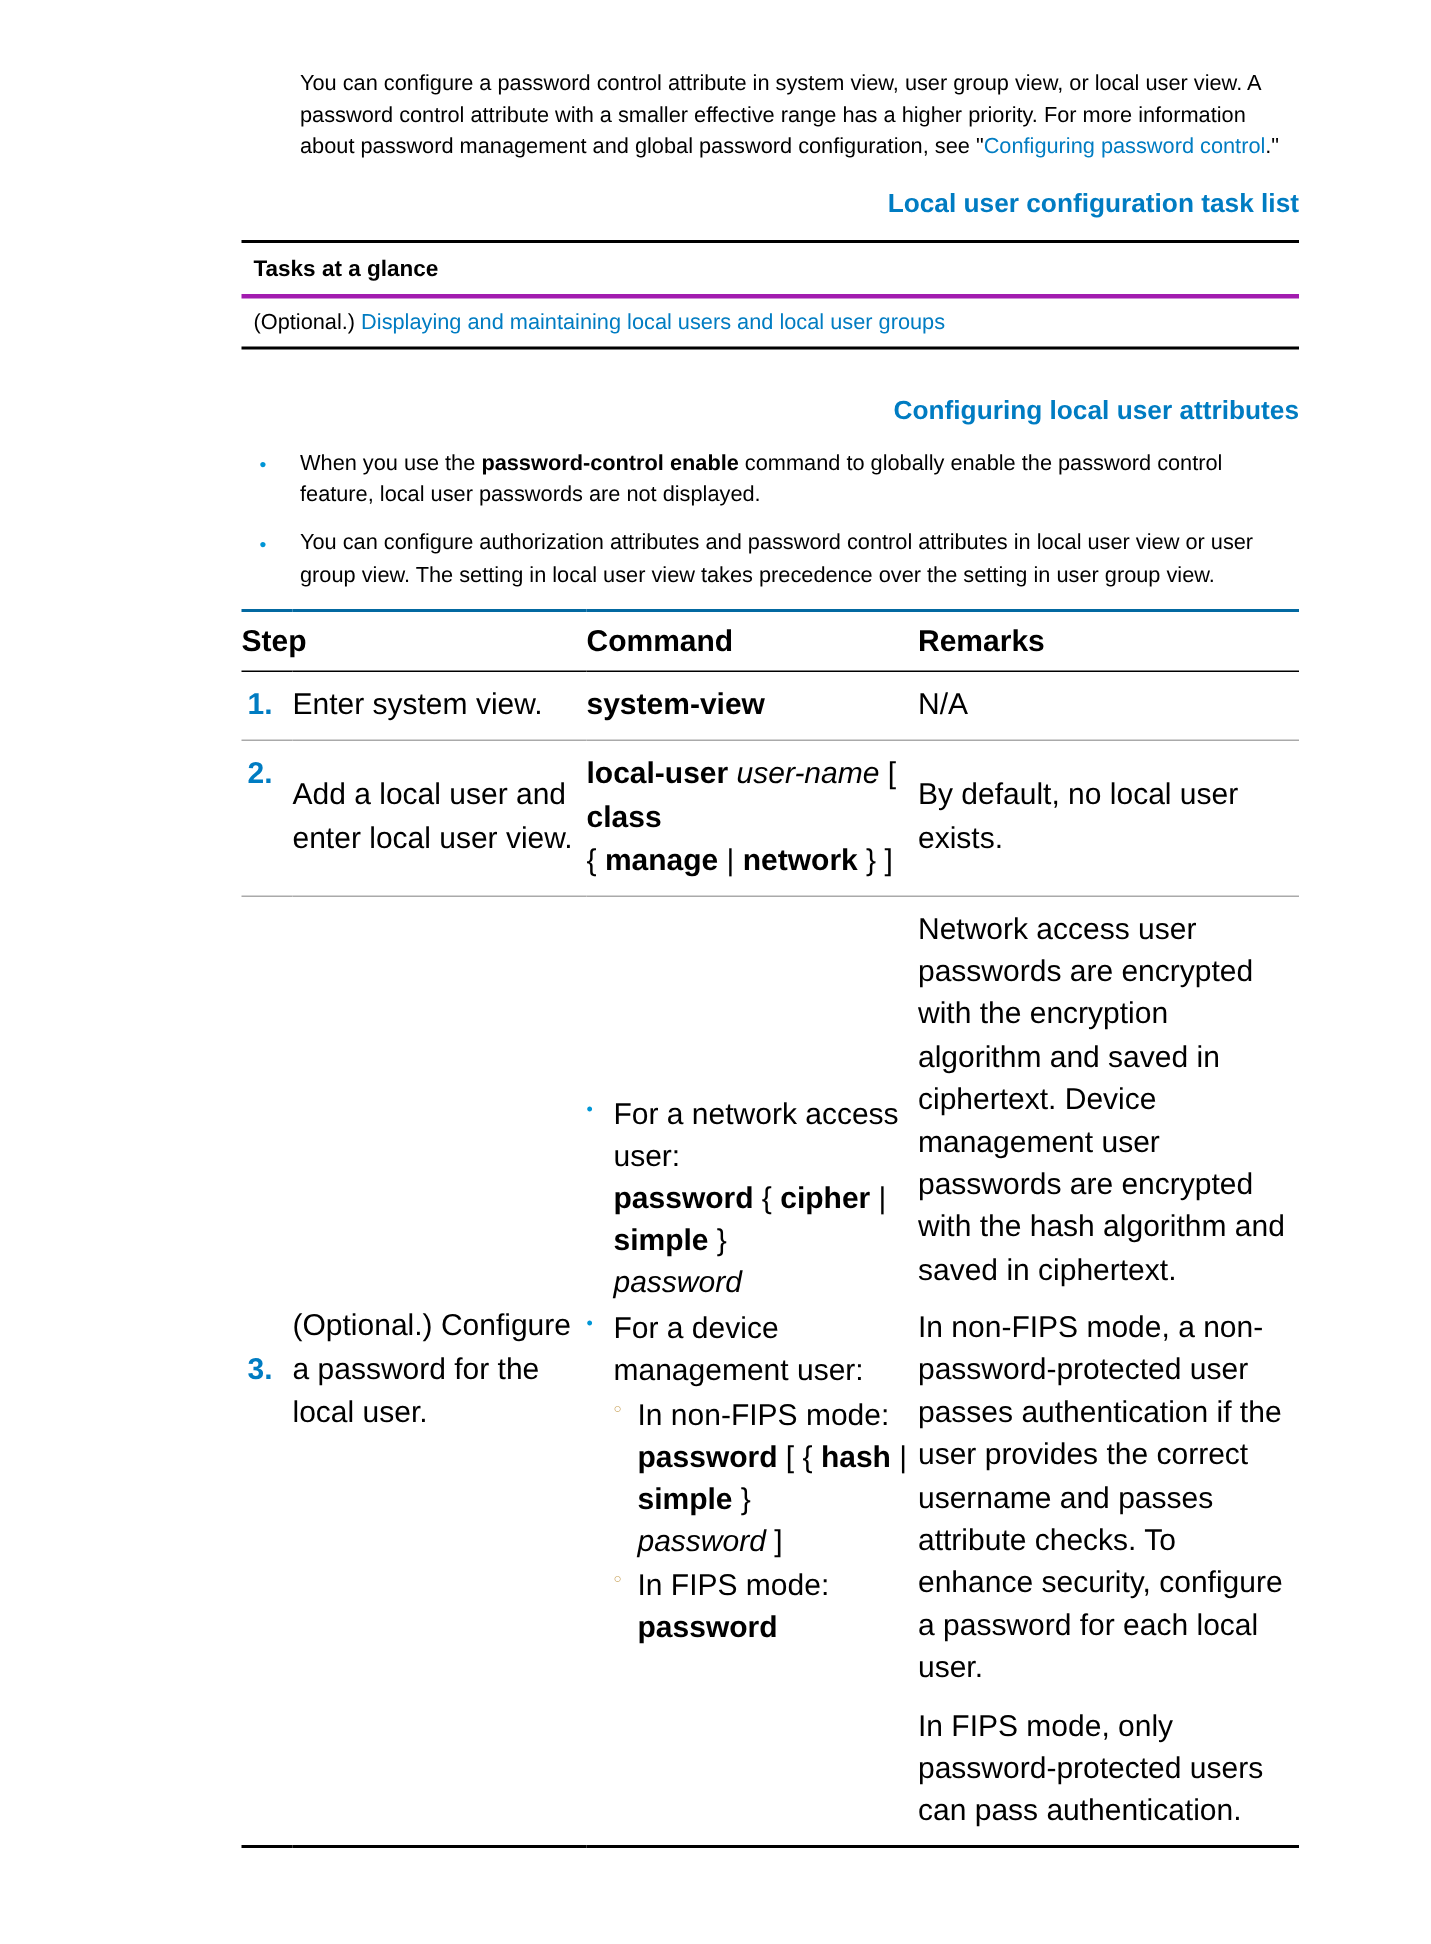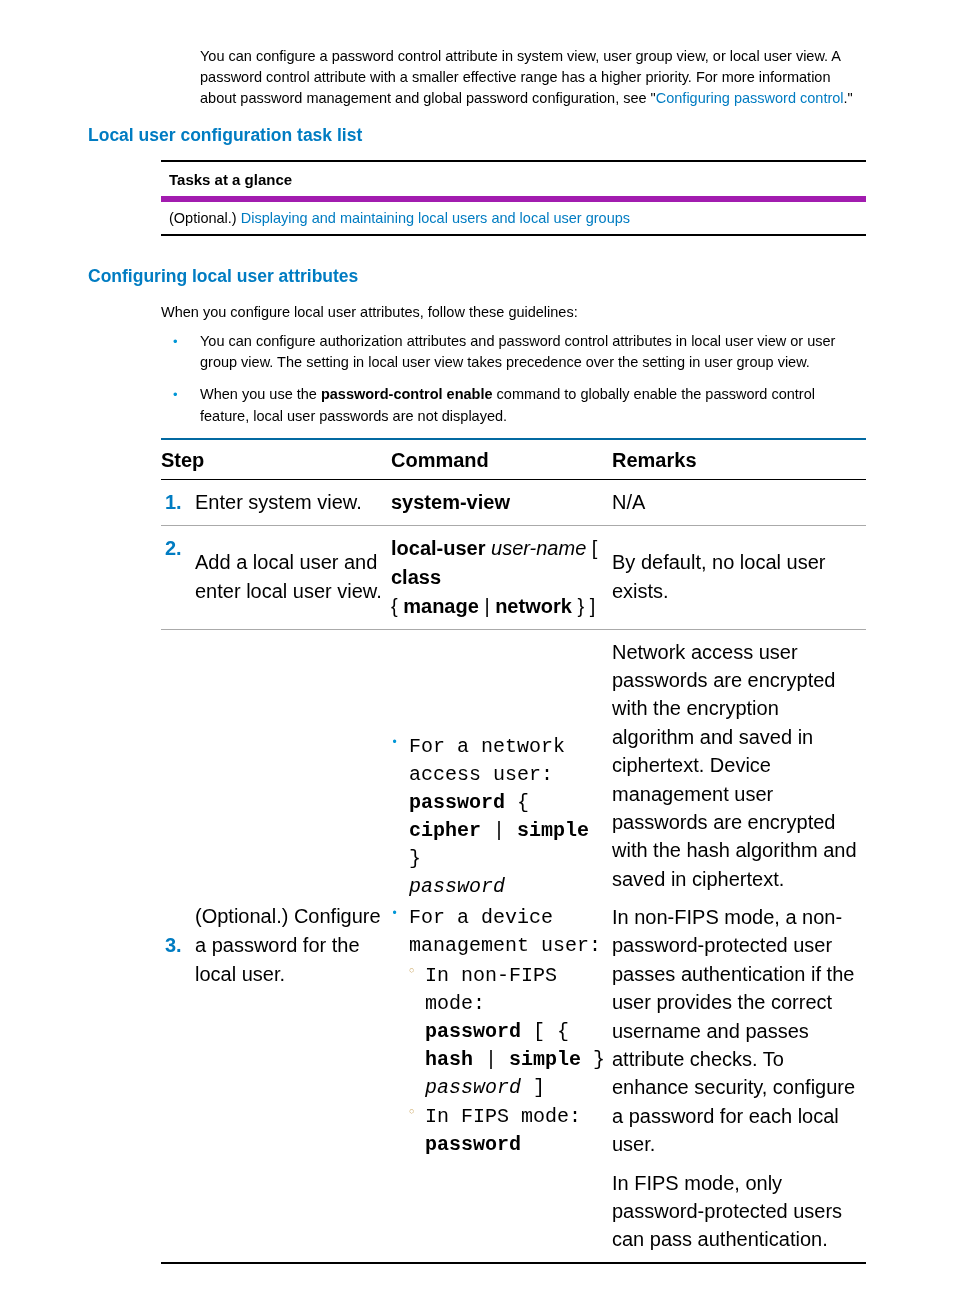--- a/index.html
+++ b/index.html
@@ -22,33 +22,34 @@
     padding-left: 112px;
   }
   .link {
     color: #007cc2;
   }
   h2.section {
     color: #007cc2;
     font-size: 17.5px;
     font-weight: 600;
     margin: 14px 0 12px 0;
+    text-align: right;
   }
   .table1 {
     width: 705px;
     margin-left: 73px;
     border-collapse: collapse;
     border-top: 2px solid #000;
     border-bottom: 2px solid #000;
   }
   .table1 th {
     text-align: left;
     font-weight: bold;
     padding: 7px 8px 5px 8px;
-    border-bottom: 6px solid #a21caf;
+    border-bottom: 3px solid #a21caf;
     font-size: 15px;
   }
   .table1 td {
     padding: 6px 8px 5px 8px;
     border-bottom: 1px solid #aaa;
     font-size: 14.5px;
   }
   .table1 tr:last-child td {
     border-bottom: none;
   }
@@ -113,21 +114,20 @@
   ul.cmdlist {
     list-style: none;
     padding: 0;
     margin: 0;
   }
   ul.cmdlist > li {
     position: relative;
     padding-left: 18px;
     margin: 3px 0 3px 0;
     line-height: 1.4;
-    font-family: Liberation Mono, monospace;
   }
   ul.cmdlist > li::before {
     content: "•";
     position: absolute;
     left: 0;
     top: 2px;
     color: #0096d6;
     font-size: 12px;
   }
   ul.sublist {
@@ -175,27 +175,26 @@
       <tr>
           <td>
         <span>(Optional.) </span><span class="link">Displaying and maintaining local users and local user groups</span>
       </td>
         </tr>
     </tbody>
   </table>
 
   <h2 class="section" style="margin-top:28px;">Configuring local user attributes</h2>
 
-  <p class="bodytext">When you configure local user attributes, follow these guidelines:</p>
 
   <ul class="outer">
-    <li>You can configure authorization attributes and password control attributes in local user view or user group view. The setting in local user view takes precedence over the setting in user group view.</li>
     <li>
       <span>When you use the </span><span class="cmd-bold">password-control enable</span><span> command to globally enable the password control feature, local user passwords are not displayed.</span>
     </li>
+    <li>You can configure authorization attributes and password control attributes in local user view or user group view. The setting in local user view takes precedence over the setting in user group view.</li>
   </ul>
 
 
   <table class="table2">
     <thead>
       <tr>
         <th colspan="2">Step</th>
         <th>Command</th>
         <th>Remarks</th>
       </tr>

